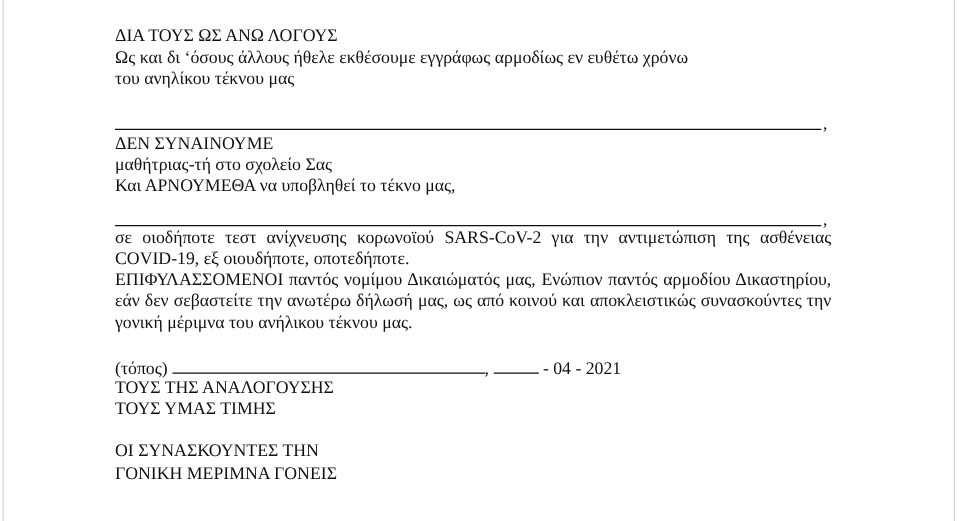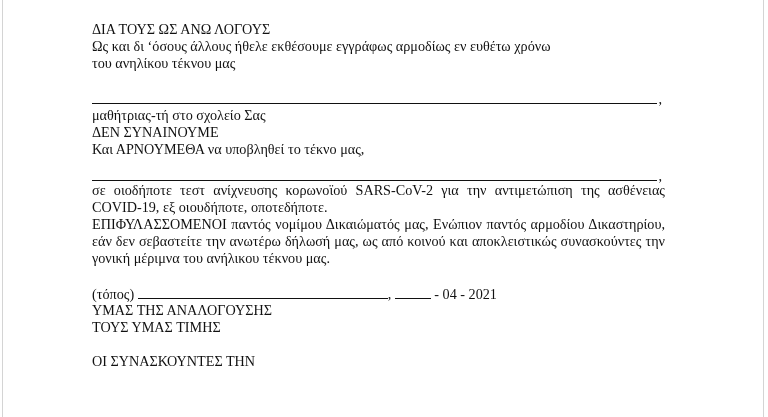--- a/index.html
+++ b/index.html
@@ -34,39 +34,40 @@
   <div class="line">ΔΙΑ ΤΟΥΣ ΩΣ ΑΝΩ ΛΟΓΟΥΣ</div>
   <div class="line">Ως και δι ‘όσους άλλους ήθελε εκθέσουμε εγγράφως αρμοδίως εν ευθέτω χρόνω</div>
   <div class="line">του ανηλίκου τέκνου μας</div>
 
   <div class="gap"></div>
   <div class="blank-row">
     <div class="rule withcomma"></div>
     <span class="comma">,</span>
   </div>
 
+  <div class="line">ΔΕΝ ΣΥΝΑΙΝΟΥΜΕ</div>
   <div class="line">μαθήτριας-τή στο σχολείο Σας</div>
-  <div class="line">ΔΕΝ ΣΥΝΑΙΝΟΥΜΕ</div>
   <div class="line">Και ΑΡΝΟΥΜΕΘΑ να υποβληθεί το τέκνο μας,</div>
 
   <div class="gap" style="height:9px"></div>
   <div class="blank-row" style="height:14px">
     <div class="rule withcomma" style="bottom:1px"></div>
     <span class="comma" style="bottom:-1px">,</span>
   </div>
 
   <div class="line just-full">σε οιοδήποτε τεστ ανίχνευσης κορωνοϊού SARS-CoV-2 για την αντιμετώπιση της ασθένειας</div>
   <div class="line">COVID-19, εξ οιουδήποτε, οποτεδήποτε.</div>
   <div class="just">ΕΠΙΦΥΛΑΣΣΟΜΕΝΟΙ παντός νομίμου Δικαιώματός μας, Ενώπιον παντός αρμοδίου Δικαστηρίου, εάν δεν σεβαστείτε την ανωτέρω δήλωσή μας, ως από κοινού και αποκλειστικώς συνασκούντες την γονική μέριμνα του ανήλικου τέκνου μας.</div>
 
   <div class="gap"></div>
   <div class="date-row">
     <span>(τόπος)</span>
     <span class="uline" style="width:250px"></span><span>,</span>
     <span class="uline" style="width:36px"></span>
     <span>- 04 - 2021</span>
   </div>
-  <div class="line">ΥΜΑΣ ΤΗΣ ΑΝΑΛΟΓΟΥΣΗΣ</div>
+  <div class="line">ΤΟΥΣ ΤΗΣ ΑΝΑΛΟΓΟΥΣΗΣ</div>
   <div class="line">ΤΟΥΣ ΥΜΑΣ ΤΙΜΗΣ</div>
 
   <div class="gap"></div>
   <div class="line">ΟΙ ΣΥΝΑΣΚΟΥΝΤΕΣ ΤΗΝ</div>
+  <div class="line">ΓΟΝΙΚΗ ΜΕΡΙΜΝΑ ΓΟΝΕΙΣ</div>
 </div>
 
 </body></html>

